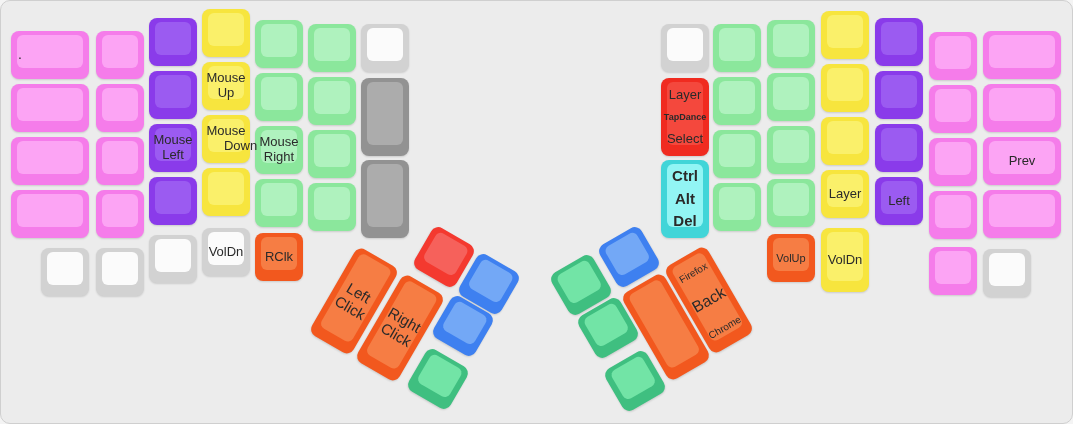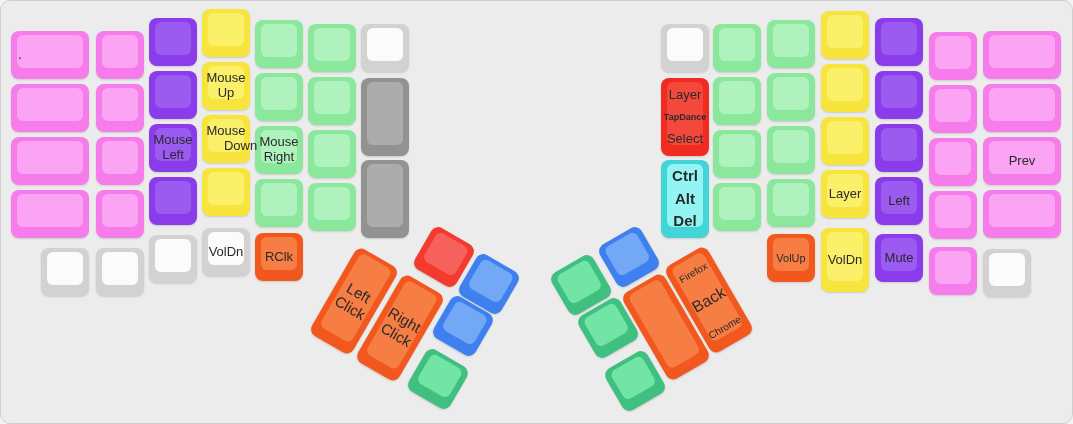--- a/index.html
+++ b/index.html
@@ -294,26 +294,20 @@
       </div>
       <div class="key" style="left: 874px; top: 123px; width: 48px; height: 48px; background: rgb(138, 59, 234);">
         <div class="cap" style="background: rgb(155, 91, 241);"></div>
       </div>
       <div class="key" style="left: 874px; top: 176px; width: 48px; height: 48px; background: rgb(138, 59, 234);">
         <div class="cap" style="background: rgb(155, 91, 241);"></div>
         <div class="lbl" style="color: rgb(42, 42, 42);">
           <span style="font-size: 13px;">Left</span>
         </div>
       </div>
-      <div class="key" style="left: 874px; top: 233px; width: 48px; height: 48px; background: rgb(138, 59, 234);">
-        <div class="cap" style="background: rgb(155, 91, 241);"></div>
-        <div class="lbl" style="color: rgb(42, 42, 42);">
-          <span style="font-size: 13px;">Mute</span>
-        </div>
-      </div>
       <div class="key" style="left: 928px; top: 31px; width: 48px; height: 48px; background: rgb(245, 124, 234);">
         <div class="cap" style="background: rgb(252, 164, 244);"></div>
       </div>
       <div class="key" style="left: 928px; top: 84px; width: 48px; height: 48px; background: rgb(245, 124, 234);">
         <div class="cap" style="background: rgb(252, 164, 244);"></div>
       </div>
       <div class="key" style="left: 928px; top: 137px; width: 48px; height: 48px; background: rgb(245, 124, 234);">
         <div class="cap" style="background: rgb(252, 164, 244);"></div>
       </div>
       <div class="key" style="left: 928px; top: 190px; width: 48px; height: 48px; background: rgb(245, 124, 234);">

